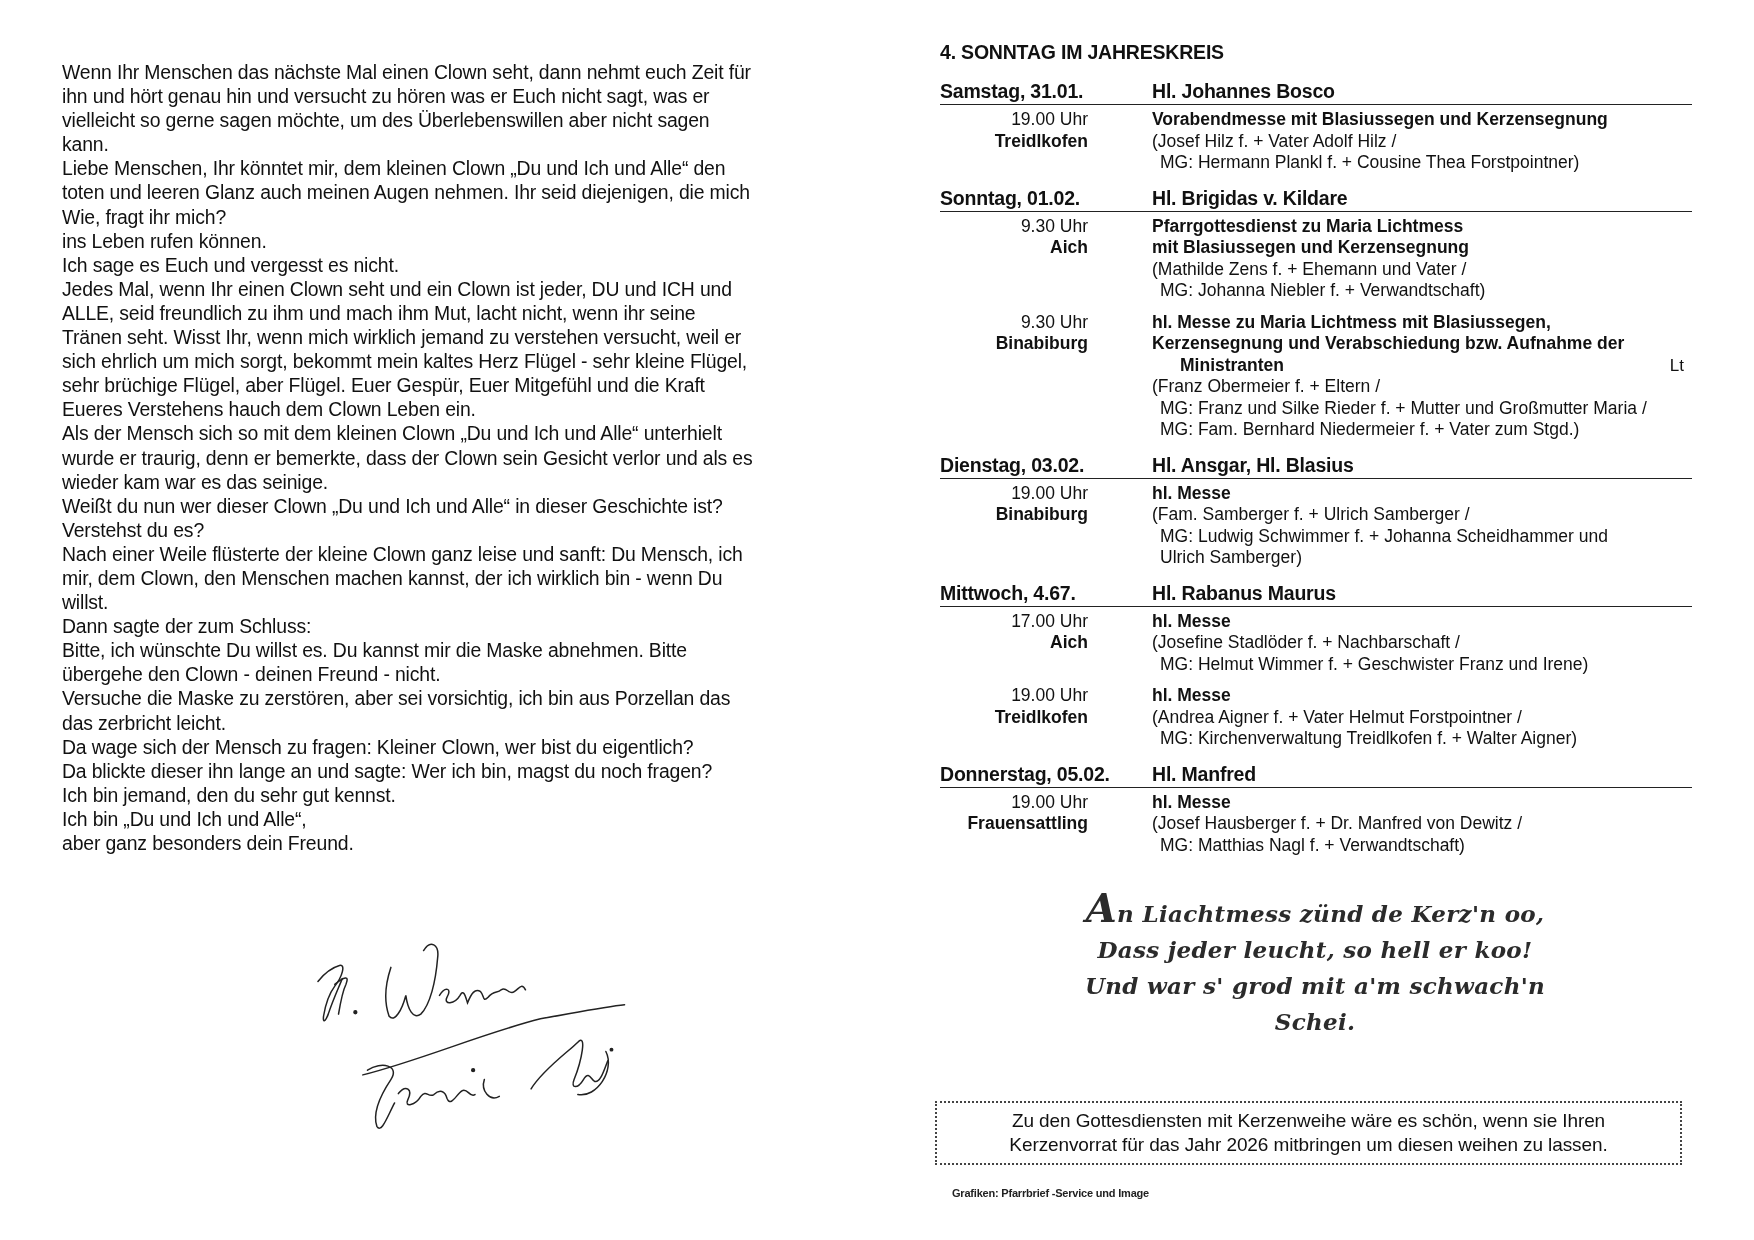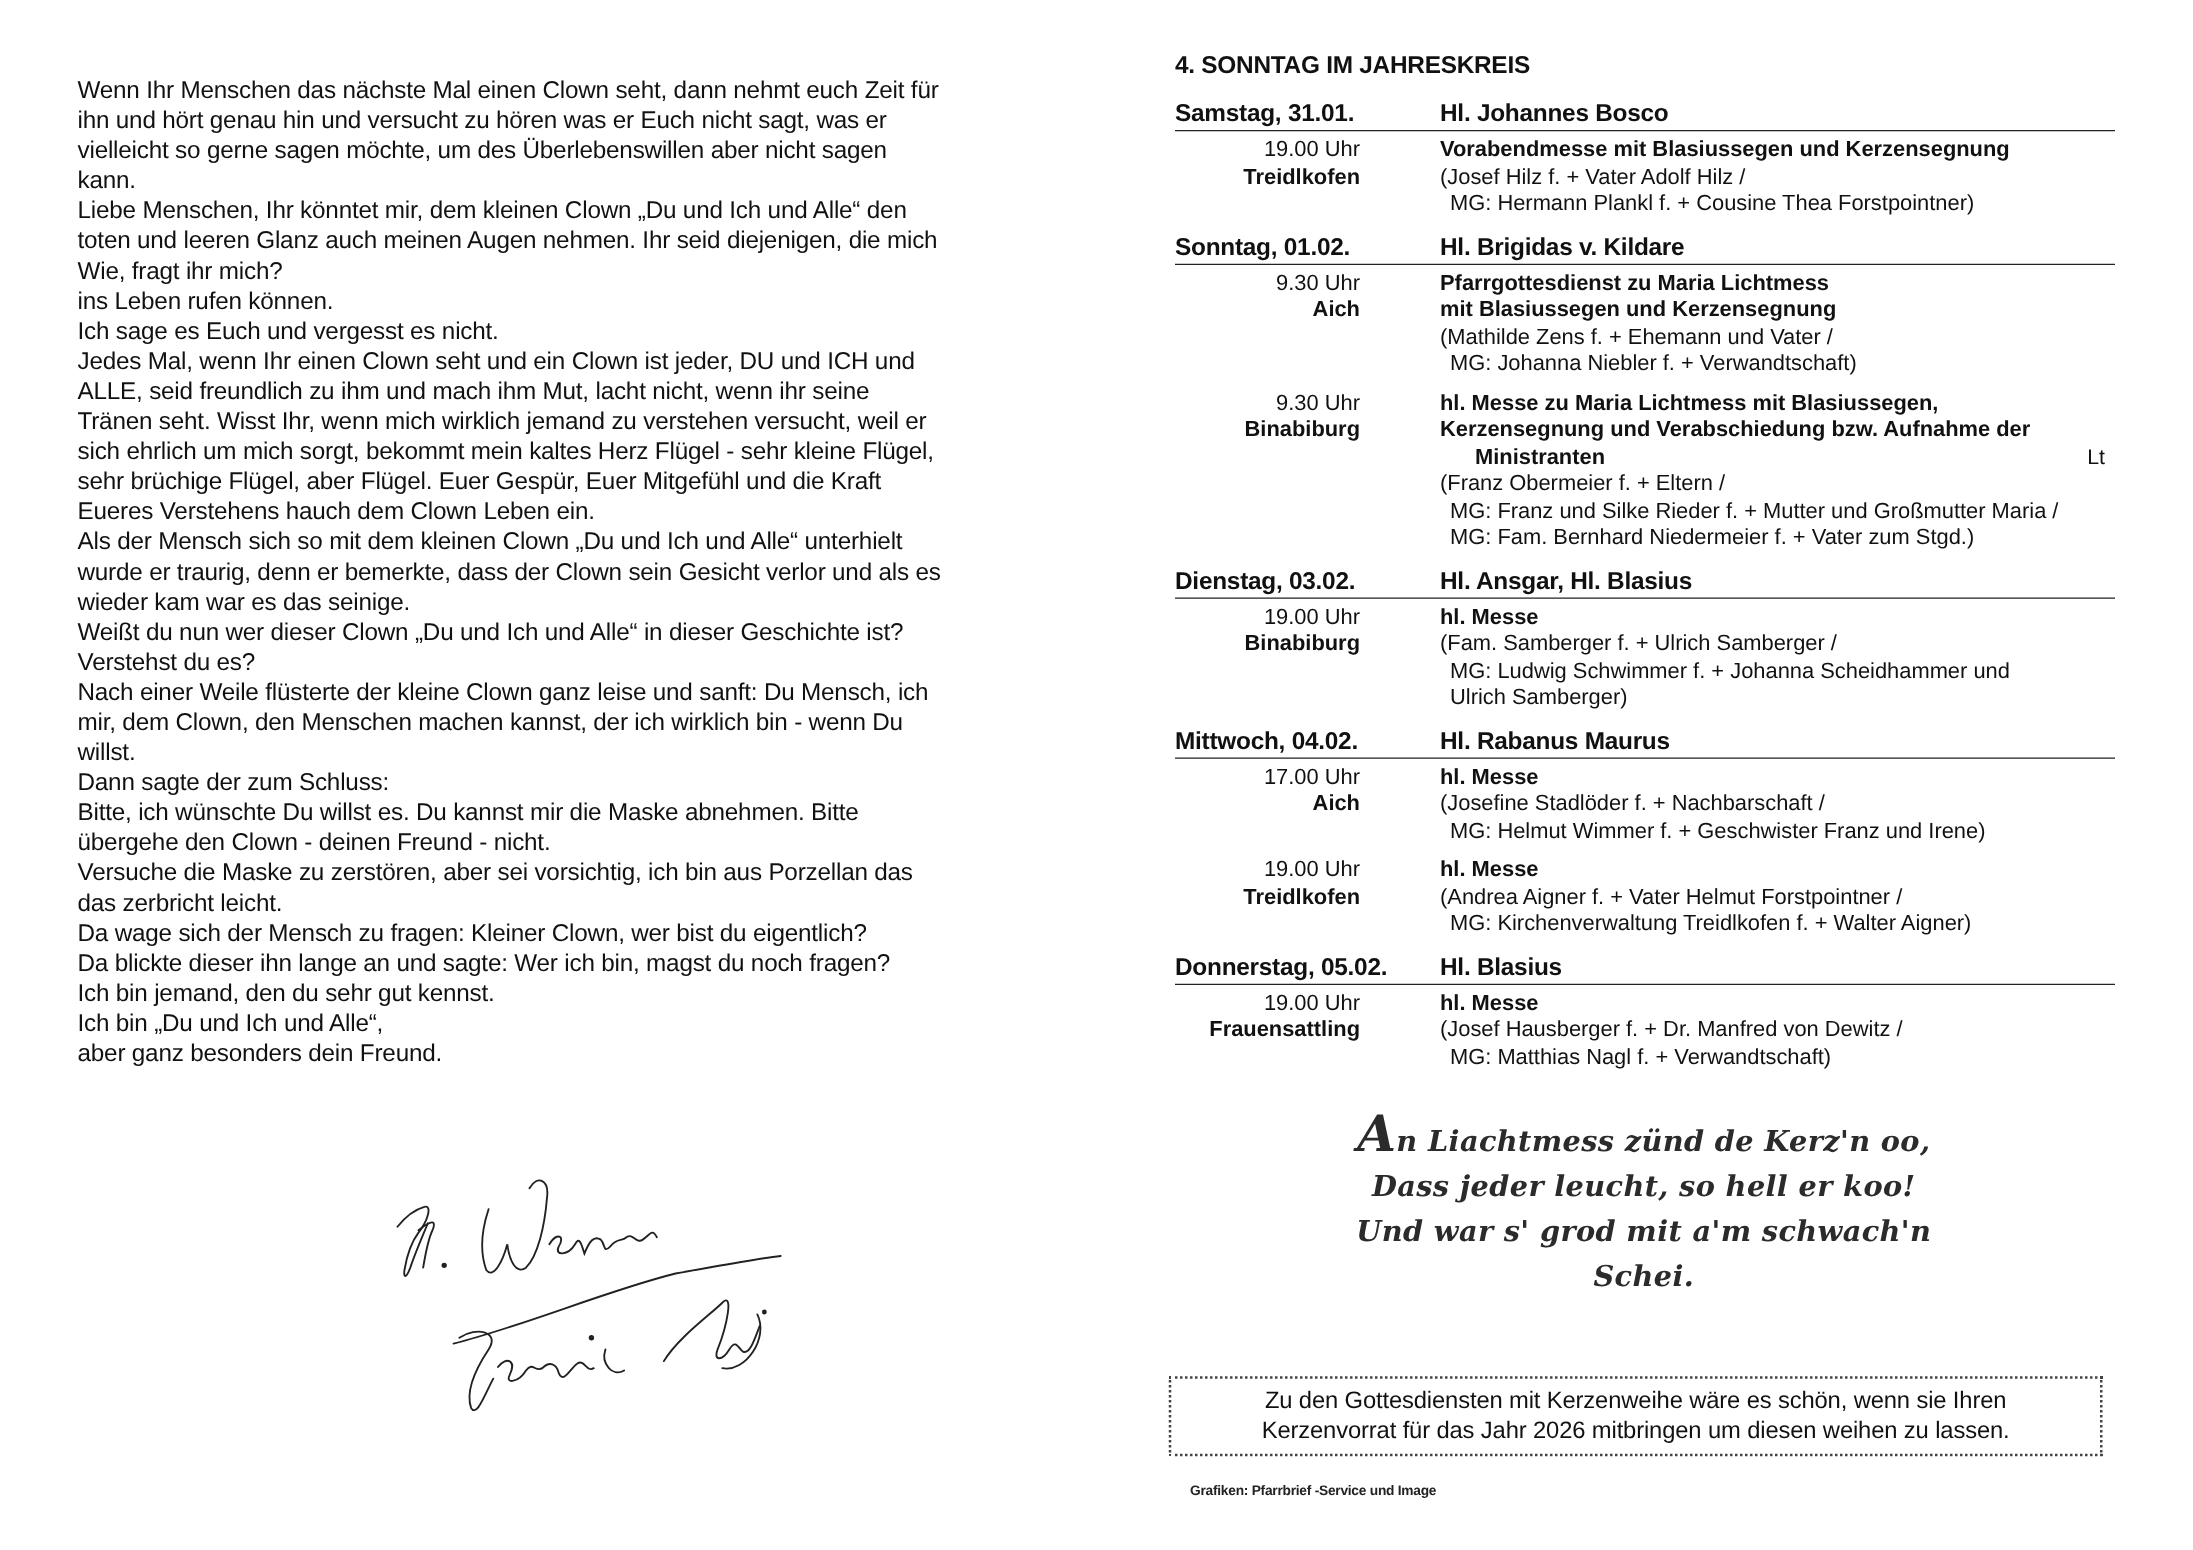--- a/index.html
+++ b/index.html
@@ -197,21 +197,21 @@
           <div class="svc-right">
             <div class="svc-title">hl. Messe</div>
             <div class="intention">(Fam. Samberger f. + Ulrich Samberger /</div>
             <div class="intention indent">MG: Ludwig Schwimmer f. + Johanna Scheidhammer und</div>
             <div class="intention indent">Ulrich Samberger)</div>
           </div>
         </div>
       </div>
       <div class="day">
         <div class="day-header">
-          <span class="day-date">Mittwoch, 04.02.</span>
+          <span class="day-date">Mittwoch, 4.67.</span>
           <span class="day-saint">Hl. Rabanus Maurus</span>
         </div>
         <div class="service">
           <div class="svc-left">
             <div>17.00 Uhr</div>
             <div class="loc">Aich</div>
           </div>
           <div class="svc-right">
             <div class="svc-title">hl. Messe</div>
             <div class="intention">(Josefine Stadlöder f. + Nachbarschaft /</div>
@@ -226,21 +226,21 @@
           <div class="svc-right">
             <div class="svc-title">hl. Messe</div>
             <div class="intention">(Andrea Aigner f. + Vater Helmut Forstpointner /</div>
             <div class="intention indent">MG: Kirchenverwaltung Treidlkofen f. + Walter Aigner)</div>
           </div>
         </div>
       </div>
       <div class="day">
         <div class="day-header">
           <span class="day-date">Donnerstag, 05.02.</span>
-          <span class="day-saint">Hl. Blasius</span>
+          <span class="day-saint">Hl. Manfred</span>
         </div>
         <div class="service">
           <div class="svc-left">
             <div>19.00 Uhr</div>
             <div class="loc">Frauensattling</div>
           </div>
           <div class="svc-right">
             <div class="svc-title">hl. Messe</div>
             <div class="intention">(Josef Hausberger f. + Dr. Manfred von Dewitz /</div>
             <div class="intention indent">MG: Matthias Nagl f. + Verwandtschaft)</div>

